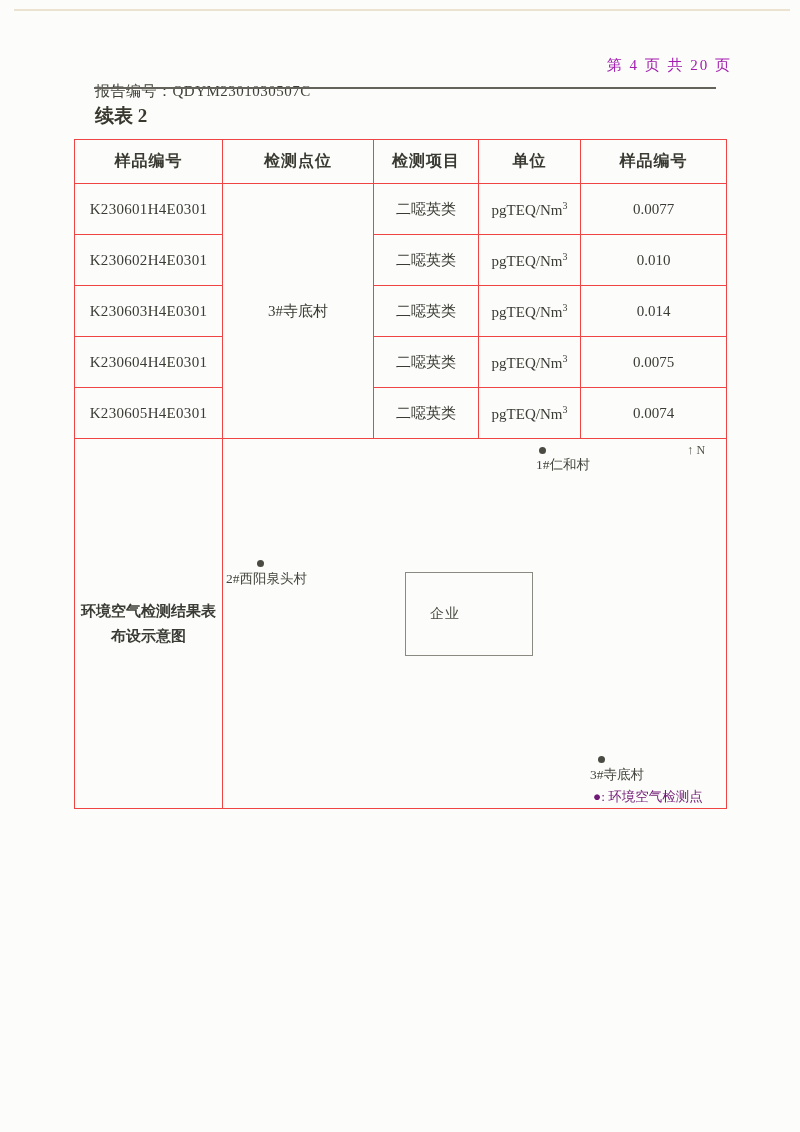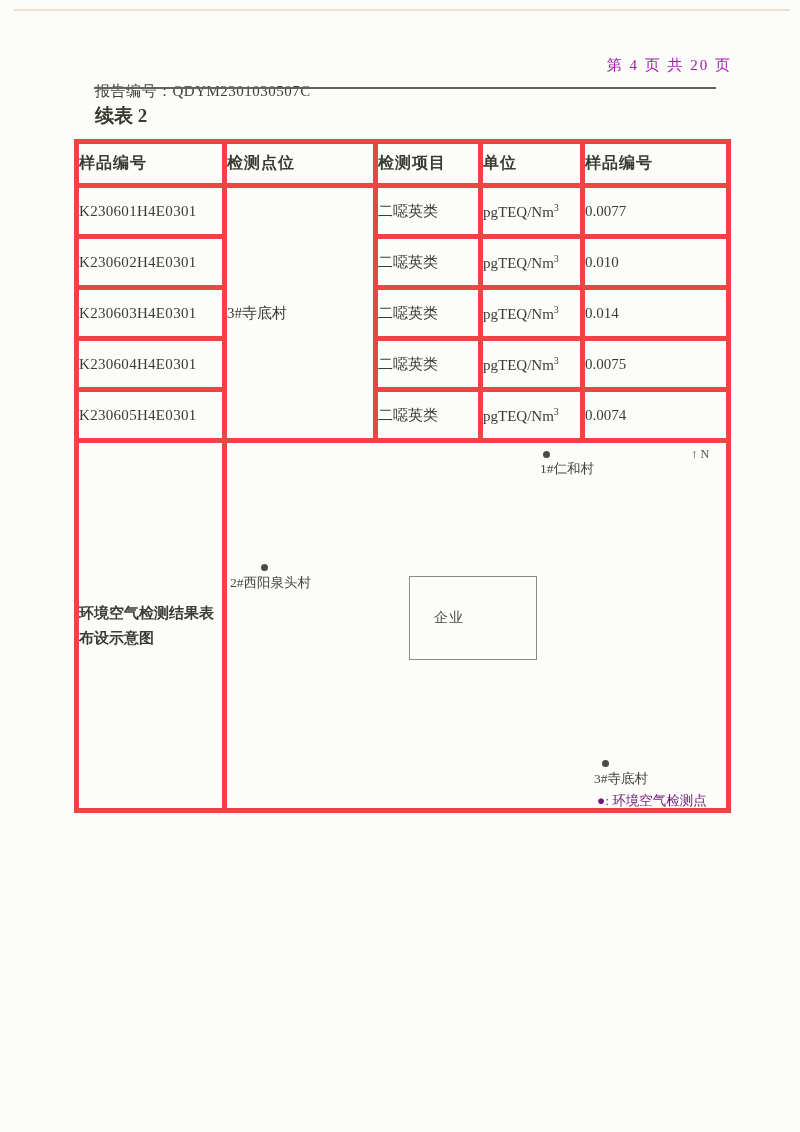--- a/index.html
+++ b/index.html
@@ -58,22 +58,22 @@
     color: #38382f;
   }
   table.results {
     position: absolute;
     left: 74px; top: 139px;
     width: 652px;
     border-collapse: collapse;
     table-layout: fixed;
   }
   table.results th, table.results td {
-    border: 5px solid #ef4444;
-    text-align: left;
+    border: 1px solid #ef4444;
+    text-align: center;
     vertical-align: middle;
     font-size: 15px;
     color: #3b3b36;
     overflow: hidden;
   }
   tr.hdr { height: 44px; }
   tr.hdr th {
     font-size: 16px;
     font-weight: 600;
     letter-spacing: 1px;

